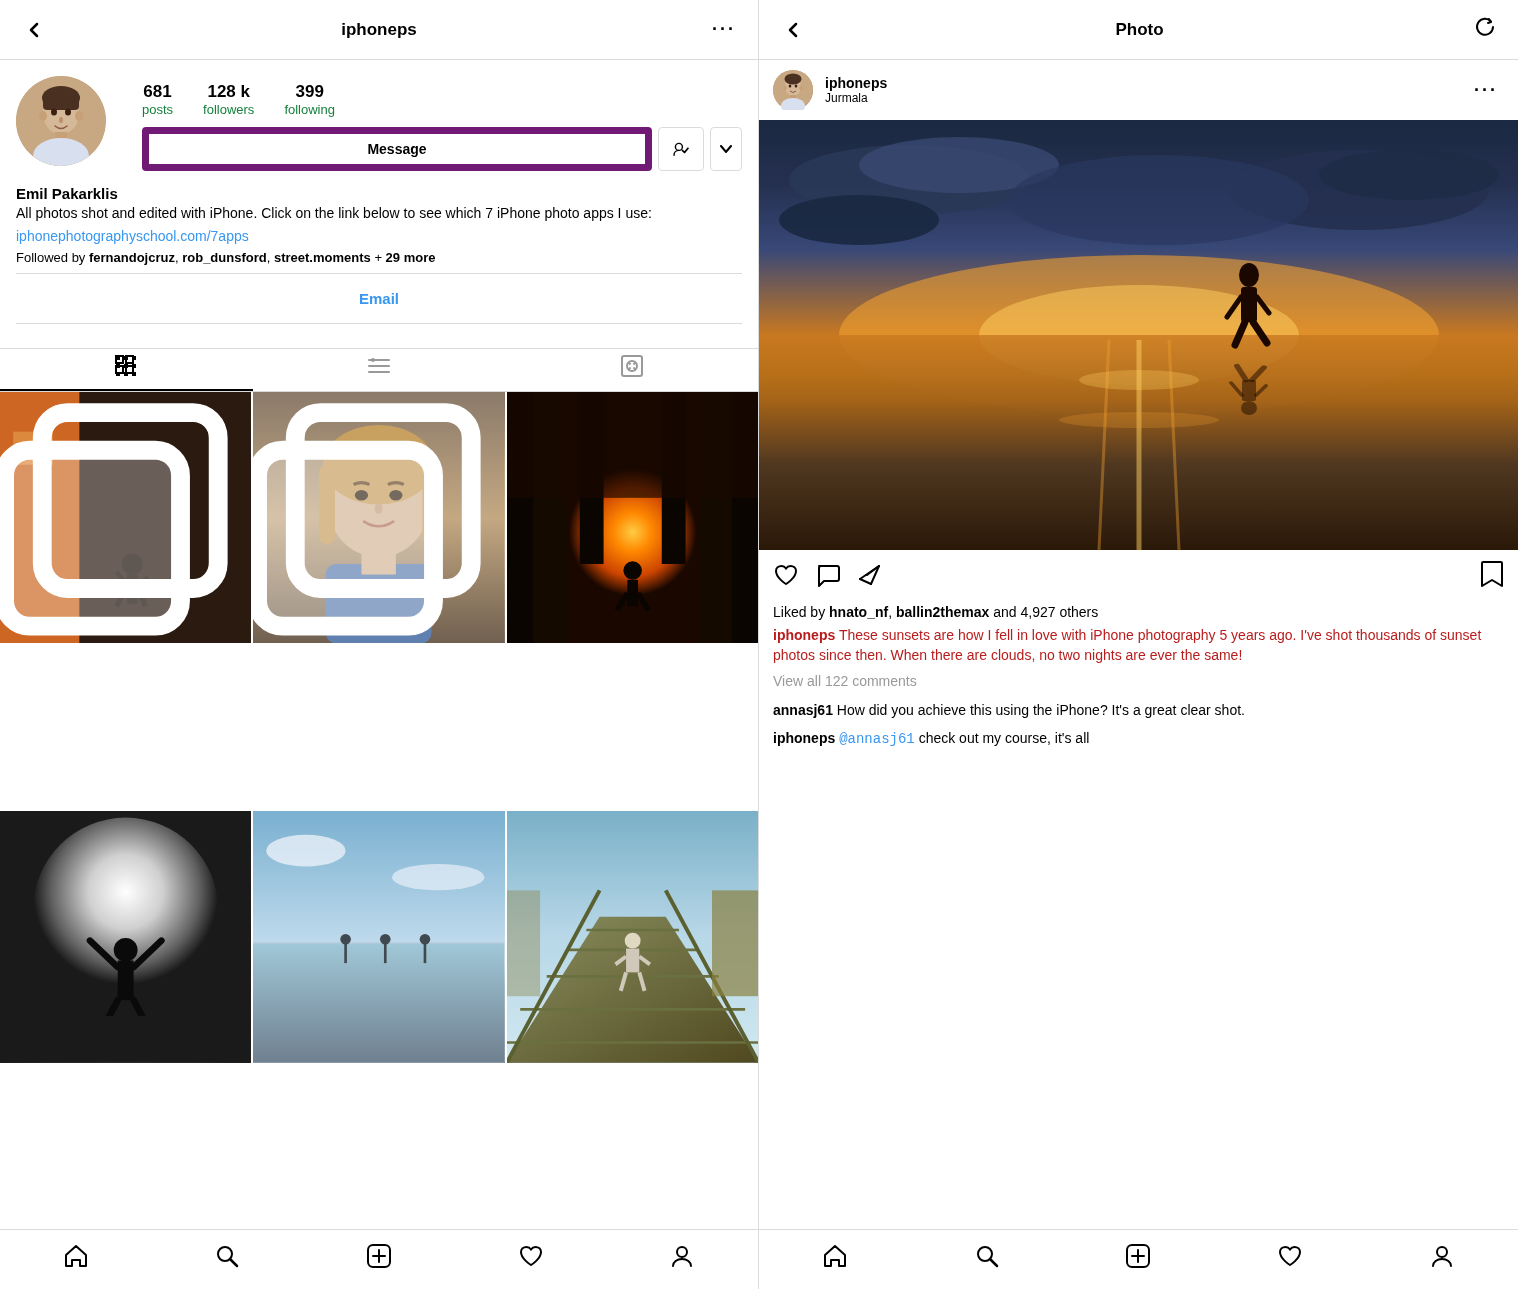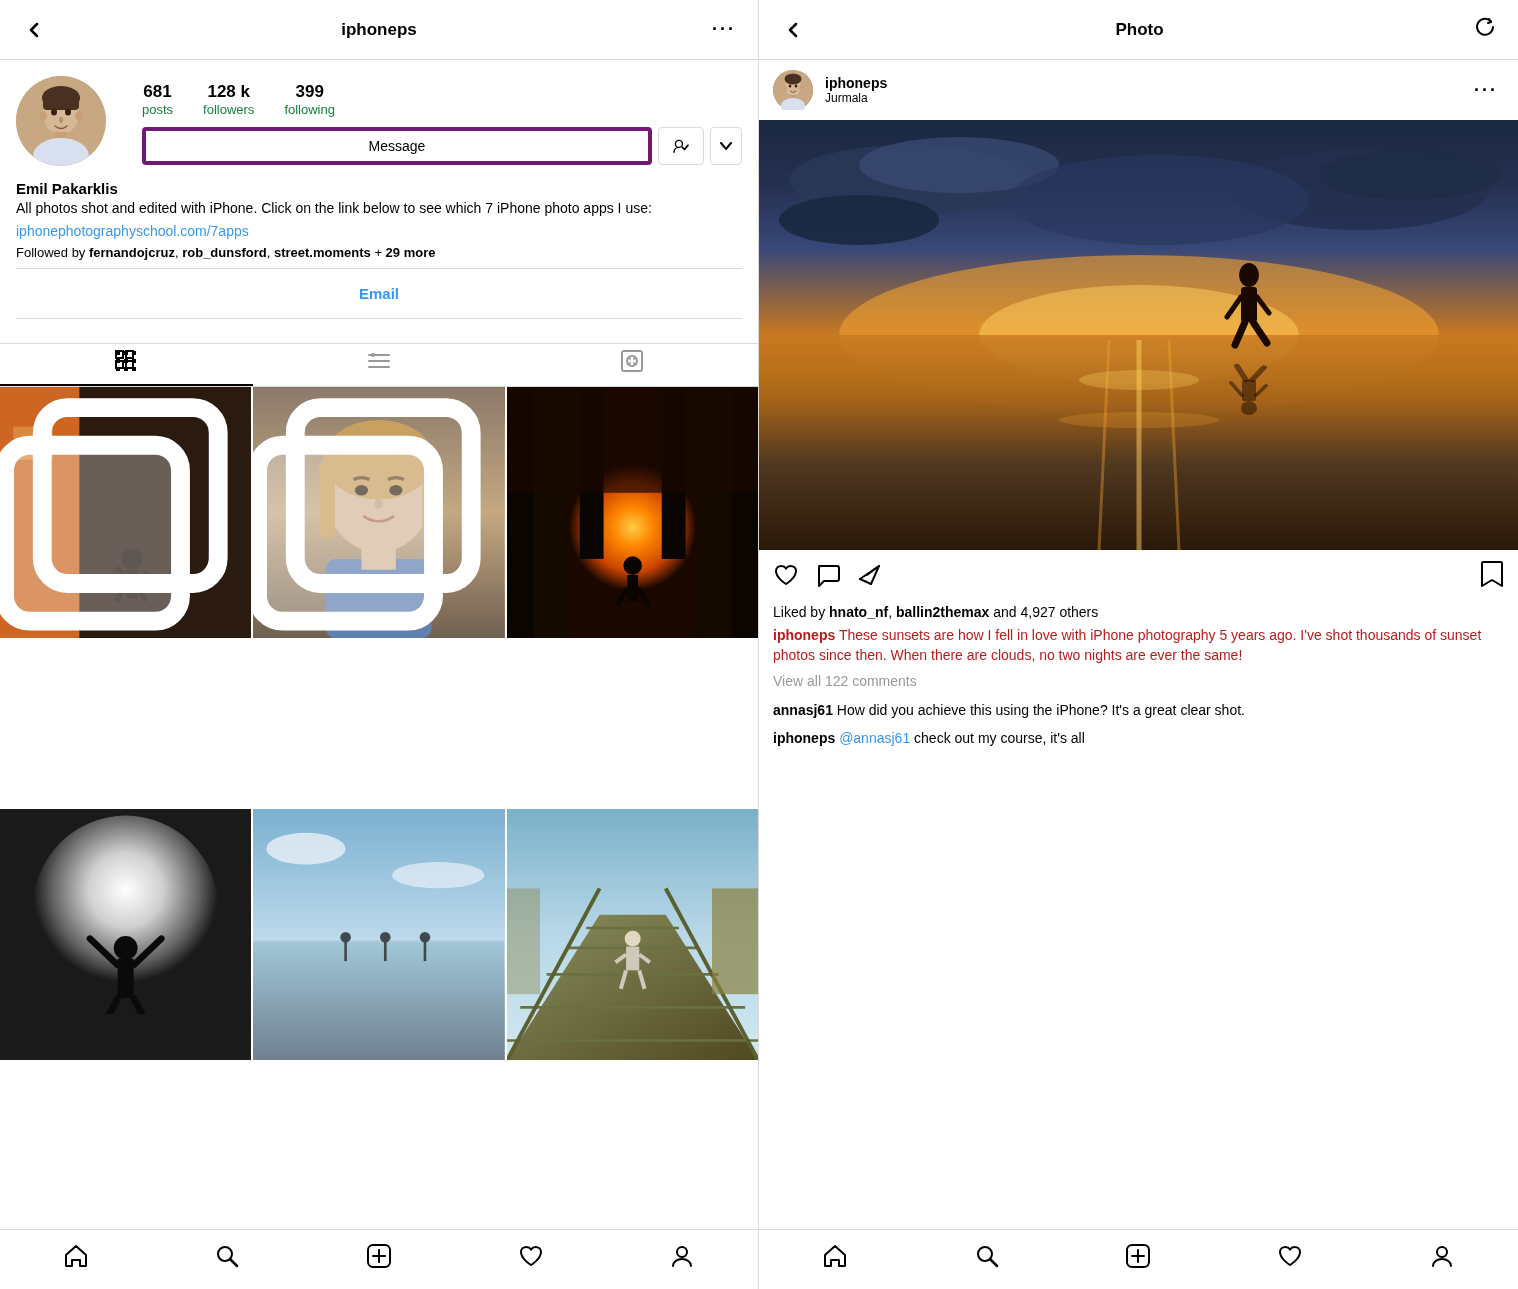--- a/index.html
+++ b/index.html
@@ -95,25 +95,25 @@
 
     .action-buttons {
       display: flex;
       gap: 6px;
       margin-top: 10px;
     }
 
     .btn-message {
       flex: 1;
       padding: 7px 12px;
-      border: 4px solid #701a75;
+      border: 7px solid #701a75;
       border-radius: 4px;
       background: #fff;
       font-size: 14px;
-      font-weight: 400;
+      font-weight: 700;
       cursor: pointer;
       color: #000;
     }
 
     .btn-follow-check {
       width: 46px;
       border: 1px solid #dbdbdb;
       border-radius: 4px;
       background: #fff;
       display: flex;
@@ -410,20 +410,21 @@
       color: #000;
       line-height: 1.4;
     }
 
     .comment-item strong {
       font-weight: 700;
     }
 
     .comment-mention {
       color: #3897f0;
+      font-family: Liberation Mono, monospace;
     }
 
     
     .svg-icon {
       width: 24px;
       height: 24px;
       fill: none;
       stroke: currentColor;
       stroke-width: 2;
       stroke-linecap: round;

